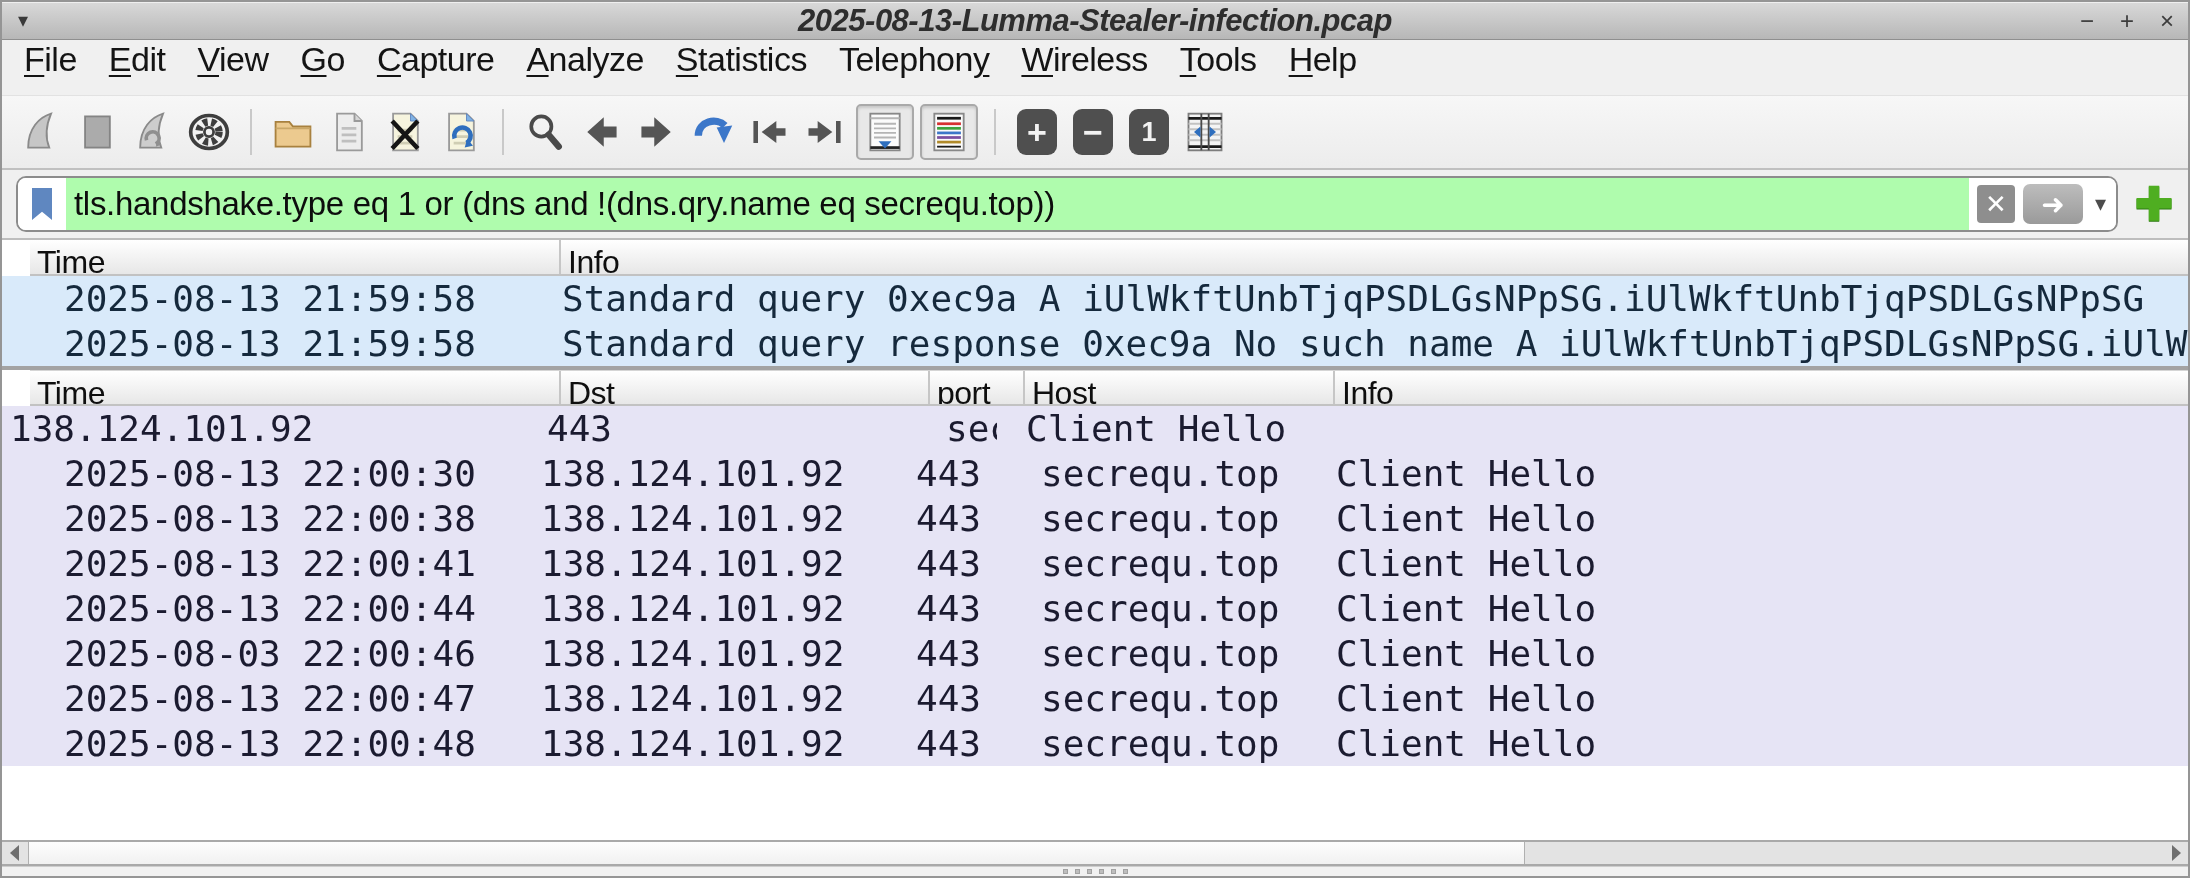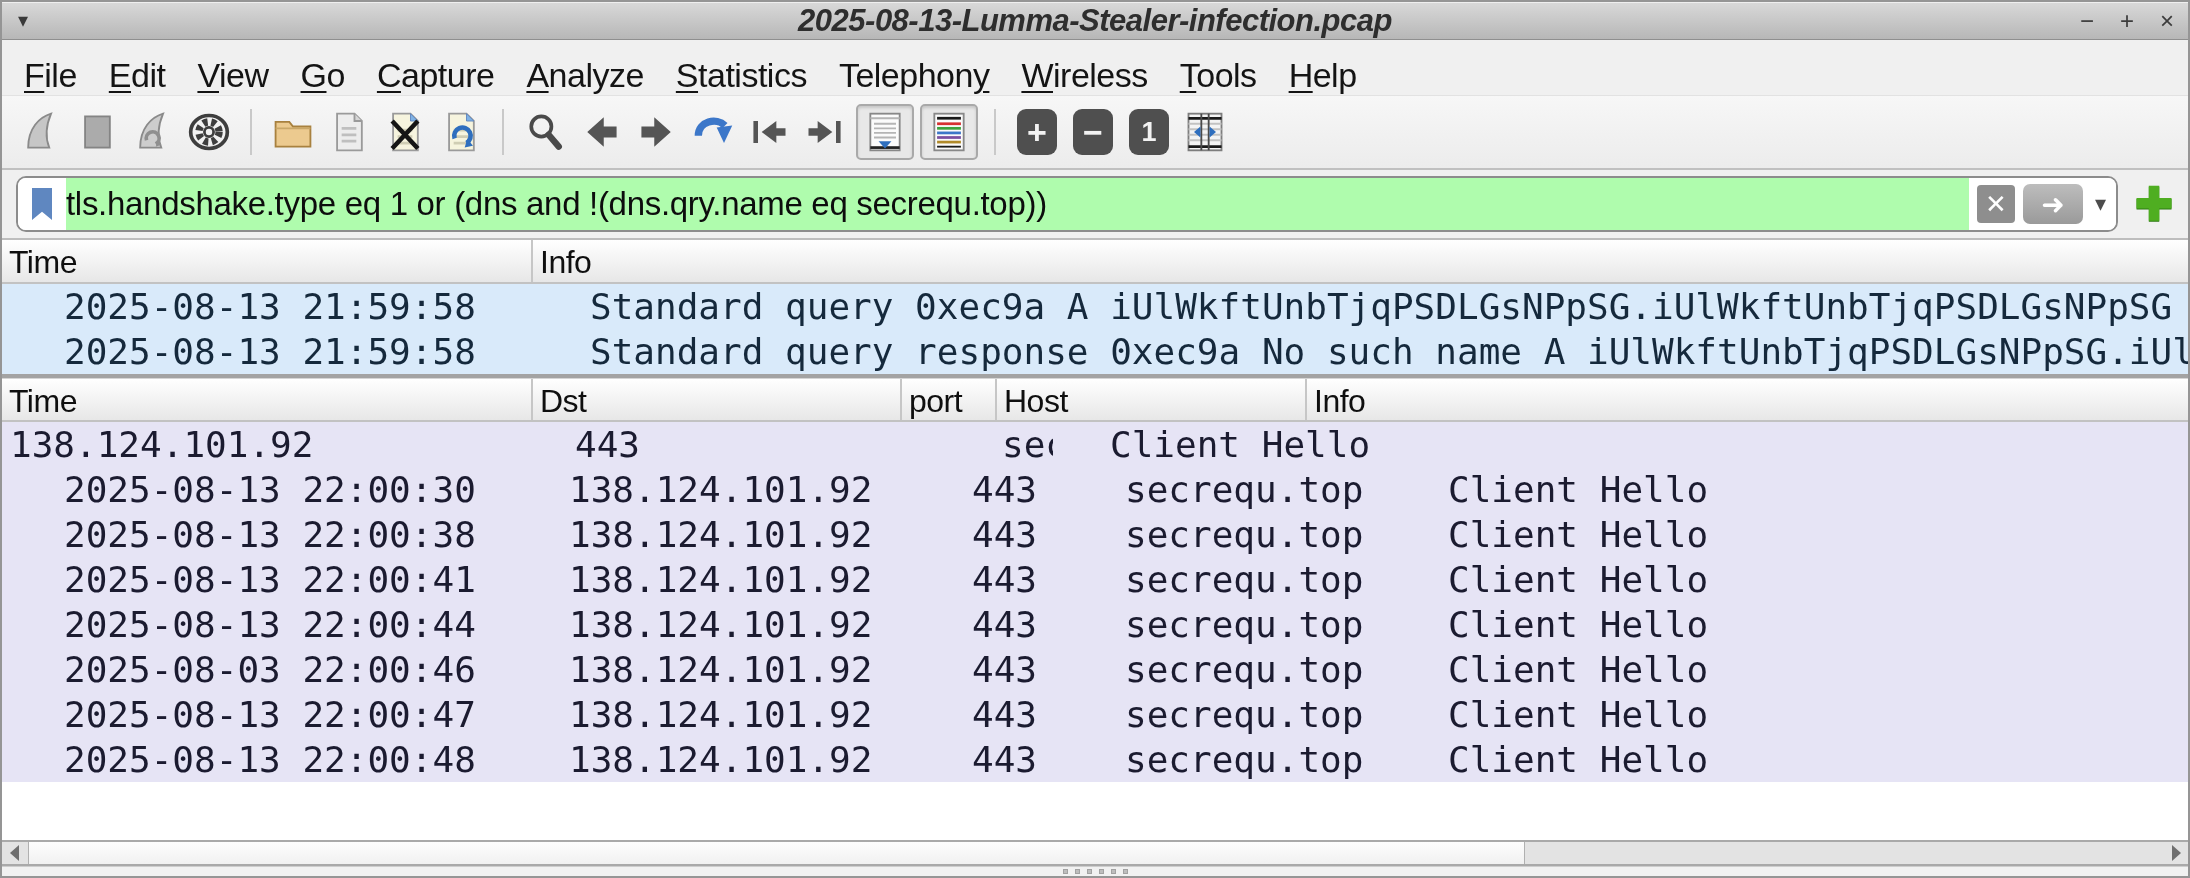--- a/index.html
+++ b/index.html
@@ -14,21 +14,21 @@
     background:linear-gradient(#d9d9d9,#b7b7b7);
     border-bottom:1px solid #8f8f8f; position:relative;
     box-shadow:inset 0 1px 0 #efefef;
   }
   .win-menu{ position:absolute; left:16px; top:4px; font-size:20px; color:#3a3a3a; line-height:28px; }
   .title{ flex:1; text-align:center; font-weight:bold; font-size:31px; color:#2e2e2e; letter-spacing:-0.5px;font-style:italic; }
   .win-controls{ position:absolute; right:14px; top:0; height:38px; display:flex; gap:26px; align-items:center; }
   .win-controls span{ font-size:24px; color:#3c3c3c; line-height:38px; }
   
   .menubar{
-    height:56px; flex:0 0 56px; background:#f0f0f0; display:flex; align-items:flex-end;
+    height:56px; flex:0 0 56px; background:#f0f0f0; display:flex; align-items:flex-start;
     padding-left:6px; border-bottom:1px solid #e2e2e2;
   }
   .menu-item{ font-size:34px; color:#141414; padding:0 16px; letter-spacing:-0.5px; }
   .menu-item u{ text-underline-offset:4px; text-decoration-thickness:2px; }
   
   .toolbar{
     height:74px; flex:0 0 74px; background:linear-gradient(#f7f7f7,#ececec);
     border-bottom:2px solid #c0c0c0; display:flex; align-items:center; padding-left:14px; gap:6px;
   }
   .tbtn{ width:50px; height:56px; display:flex; align-items:center; justify-content:center; }
@@ -52,47 +52,47 @@
     flex:1; height:56px; background:#ffffff; border:2px solid #8c8c8c; border-radius:10px;
     display:flex; align-items:stretch; overflow:hidden;
   }
   .bookmark-wrap{ width:48px; display:flex; align-items:center; justify-content:center; background:#ffffff; }
   .bookmark{
     width:20px; height:32px; background:#5f87c0; display:inline-block;
     clip-path:polygon(0 0,100% 0,100% 100%,50% 74%,0 100%);
   }
   .ftext{
     flex:1; background:rgb(175,252,173); font-size:33px; color:#0d0d0d;
-    display:flex; align-items:center; white-space:pre; overflow:hidden;
+    display:flex; align-items:center; padding-left:8px; white-space:pre; overflow:hidden;
     letter-spacing:-0.3px;
   }
   .fbtns{ display:flex; align-items:center; gap:8px; background:#ffffff; padding:0 10px 0 8px; }
   .fclear{
     width:38px; height:38px; background:#8e8e8e; border-radius:4px; color:#ffffff;
     font-size:26px; display:flex; align-items:center; justify-content:center;
   }
   .fapply{
     width:60px; height:40px; background:linear-gradient(#bdbdbd,#9a9a9a); border-radius:7px;
     color:#ffffff; font-size:28px; display:flex; align-items:center; justify-content:center;
   }
   .fcaret{ font-size:22px; color:#4c4c4c; padding-left:4px; }
   .plusbtn{
     width:40px; height:40px; color:#4fae21; font-size:46px; font-weight:bold;
     display:flex; align-items:center; justify-content:center; text-shadow:0 1px 0 #2c7a10;
   }
   
-  .phead{ height:44px; background:linear-gradient(#ffffff,#e7e7e7); border-bottom:2px solid #c2c2c2; }
+  .phead{ height:36px; background:linear-gradient(#ffffff,#e7e7e7); border-bottom:2px solid #c2c2c2;margin-left:28px; }
   .grid1{ display:grid; grid-template-columns:531px 1fr; }
   .grid2{ display:grid; grid-template-columns:531px 369px 95px 310px 1fr; }
   .hcell{
     font-size:32px; color:#0f0f0f; line-height:44px; padding-left:7px;
     border-right:2px solid #c6c6c6; white-space:nowrap; overflow:hidden; letter-spacing:-0.5px;
   }
   .hcell:last-child{ border-right:none; }
-  .prow{ height:45px;gap:28px; }
+  .prow{ height:45px; }
   .pane1 .prow{ background:#d9eafa; }
   .pane2 .prow{ background:#e6e4f5; }
   .pane1{ border-bottom:4px solid #a3a3a3; }
   .pane2 .phead{ border-top:1px solid #d5d5d5; }
   .pcell{
     font-family:"DejaVu Sans Mono", monospace; font-size:36px; line-height:45px;
     color:#15293c; white-space:pre; overflow:hidden;
   }
   .pane2 .pcell{ color:#1b1b30; }
   .c-time{ padding-left:62px; }

